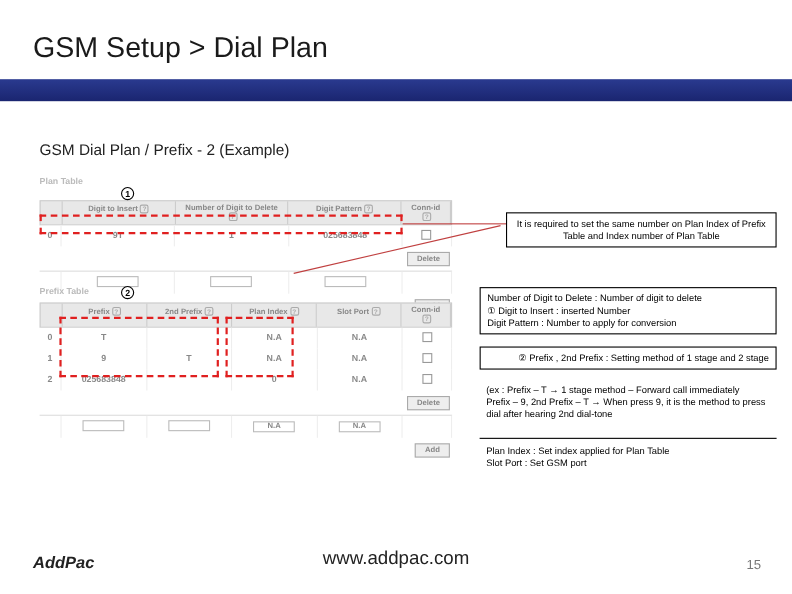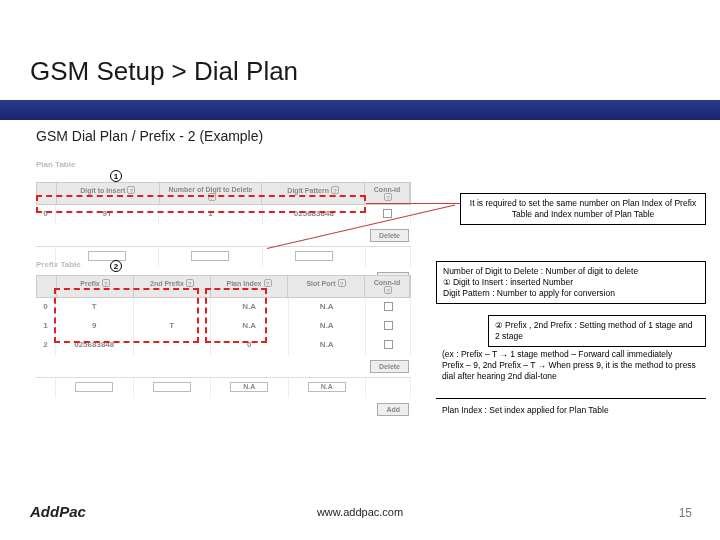--- a/index.html
+++ b/index.html
@@ -1,38 +1,38 @@
 <!DOCTYPE html>
 <html><head>
 <meta charset="utf-8">
 <style>
   * { box-sizing: border-box; margin: 0; padding: 0; }
   body { width: 720px; height: 540px; background: #fff; font-family: Arial, sans-serif; position: relative; overflow: hidden; }
-  .title-bar { height: 90px; position: relative; margin-top: 28px; }
+  .title-bar { height: 90px; position: relative; }
   .title-text { position: absolute; left: 30px; top: 28px; font-size: 26px; color: #1a1a1a; font-weight: 400; }
   .blue-strip { position: absolute; left: 0; top: 72px; width: 720px; height: 20px; background: linear-gradient(180deg, #2a3a8f 0%, #1a2570 100%); }
   .subtitle { position: absolute; left: 36px; top: 128px; font-size: 14px; font-weight: normal; color: #222; }
   .faded-label { position: absolute; font-size: 8px; color: #bbb; }
   .screenshot-area { position: absolute; left: 36px; top: 160px; width: 400px; height: 235px; font-weight: bold; }
   .circle-badge { display: inline-flex; align-items: center; justify-content: center; width: 12px; height: 12px; border: 1px solid #000; border-radius: 50%; font-size: 8px; font-weight: bold; background: #fff; }
   .badge-1 { position: absolute; left: 110px; top: 170px; z-index: 5; }
   .badge-2 { position: absolute; left: 110px; top: 260px; z-index: 5; }
   .table-header { display: flex; background: #e8e8e8; border: 1px solid #ccc; font-size: 7px; color: #888; }
   .th { padding: 3px 4px; border-right: 1px solid #ccc; text-align: center; flex: 1; }
   .table-row { display: flex; background: #fff; font-size: 8px; color: #888; }
   .td { padding: 4px; text-align: center; flex: 1; border-right: 1px solid #eee; }
   .mini-input { display: inline-block; width: 38px; height: 10px; border: 1px solid #bbb; background: #fff; font-size: 7px; text-align: center; color: #888; }
   .mini-check { display: inline-block; width: 9px; height: 9px; border: 1px solid #999; background: #fff; }
   .mini-btn { display: inline-block; padding: 2px 8px; border: 1px solid #aaa; background: #eee; font-size: 7px; color: #888; margin: 4px 2px; }
   .red-dash { position: absolute; border: 2px dashed #e02020; pointer-events: none; }
   .connector { position: absolute; height: 1px; background: #c04040; pointer-events: none; }
   .note-box { position: absolute; right: 14px; padding: 4px 6px; font-size: 8.5px; line-height: 1.3; color: #000; margin-left: 30px; }
   .note-bordered { border: 1px solid #000; background: #fff; }
   .footer-logo { position: absolute; left: 30px; bottom: 20px; font-size: 15px; font-weight: bold; font-style: italic; color: #222; }
-  .footer-url { position: absolute; left: 0; right: 0; bottom: 22px; text-align: center; font-size: 11px; color: #222; }
+  .footer-url { position: absolute; left: 0; right: 0; bottom: 22px; text-align: center; font-size: 17px; color: #222; }
   .page-num { position: absolute; right: 28px; bottom: 20px; font-size: 12px; color: #777; }
   .q-icon { display:inline-block; width:8px; height:8px; border:1px solid #aaa; color:#aaa; font-size:6px; text-align:center; line-height:8px; border-radius:2px; margin-left:2px;}
 </style>
 </head>
 <body>
 
 <div class="title-bar">
   <div class="title-text">GSM Setup &gt; Dial Plan</div>
   <div class="blue-strip"></div>
 </div>
@@ -137,28 +137,29 @@
 <div class="note-box note-bordered" style="top:193px; width:246px; text-align:center;">
   <div>It is required to set the same number on Plan Index of Prefix Table and Index number of Plan Table</div>
 </div>
 
 <div class="note-box note-bordered" style="top:261px; width:270px;">
   <div>Number of Digit to Delete : Number of digit to delete</div>
   <div>① Digit to Insert : inserted Number</div>
   <div>Digit Pattern :  Number to apply for conversion</div>
 </div>
 
-<div class="note-box note-bordered" style="top:315px; width:218px;">
+<div class="note-box note-bordered" style="top:315px; width:270px;text-align:right;">
   <div>② Prefix , 2nd Prefix : Setting method of 1 stage and 2 stage</div>
 </div>
 
 <div class="note-box" style="top:345px; width:270px;">
   <div>(ex : Prefix – T → 1 stage method – Forward call immediately</div>
   <div>Prefix – 9, 2nd Prefix – T → When press 9, it is the method to press dial after hearing 2nd dial-tone</div>
 </div>
 
 <div class="note-box" style="top:398px; width:270px; border-top:1px solid #000; padding-top:6px;">
   <div>Plan Index : Set index applied for Plan Table</div>
+  <div>Slot Port : Set GSM port</div>
 </div>
 
 <div class="footer-logo">AddPac</div>
 <div class="footer-url">www.addpac.com</div>
 <div class="page-num">15</div>
 
 </body></html>

